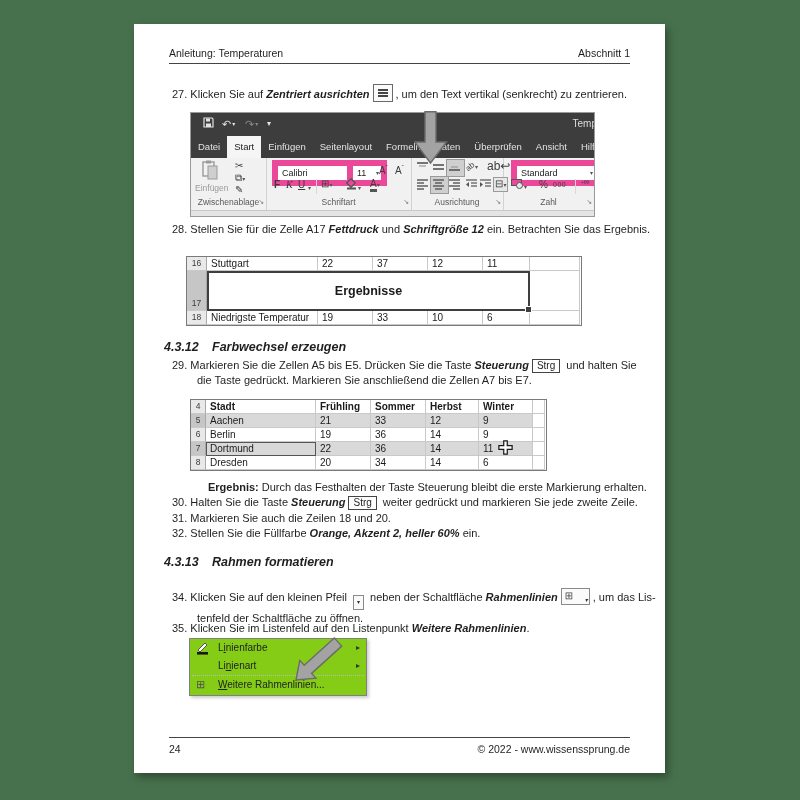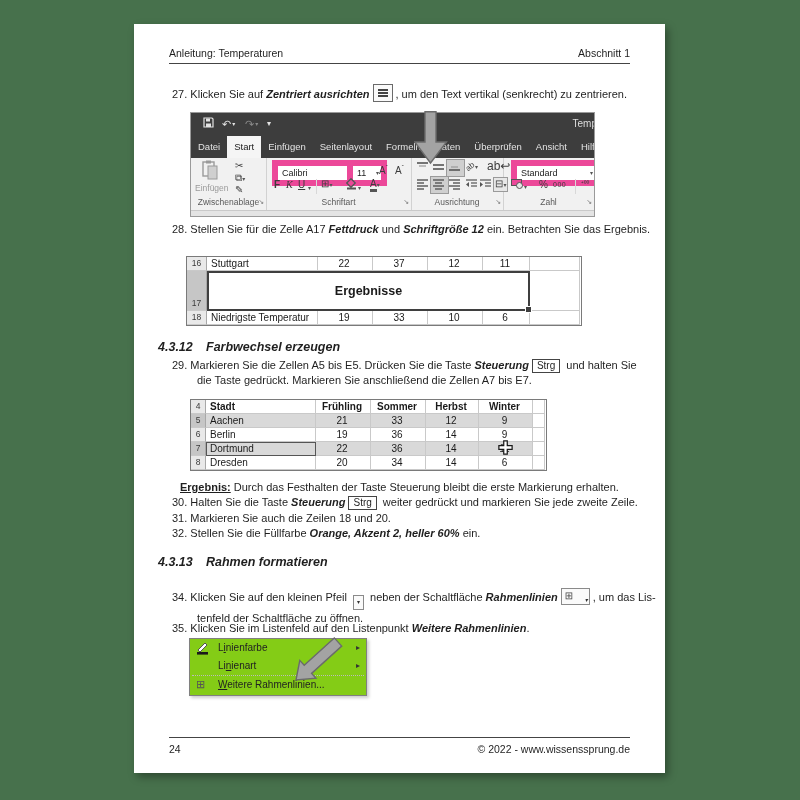--- a/index.html
+++ b/index.html
@@ -19,22 +19,22 @@
   .hdr .right{float:right;}
   .ftr-rule{position:absolute;left:35px;right:35px;top:713px;border-top:1px solid #444;}
   .ftr{position:absolute;left:35px;right:35px;top:718px;font-size:10.5px;}
   .ftr .right{float:right;}
   
   .item{position:absolute;left:38px;right:30px;padding-left:25px;text-indent:-25px;}
   .item .line2{display:block;text-indent:0;white-space:nowrap;}
   .nowrap{white-space:nowrap;}
   .bi{font-weight:bold;font-style:italic;}
   .erg{position:absolute;left:46px;right:30px;white-space:nowrap;}
-  .erg-label{font-weight:bold;text-decoration:underline;}
-  .sect{position:absolute;left:24px;font-weight:bold;font-style:italic;font-size:12.5px;}
+  .erg-label{font-weight:bold;margin-left:28px;}
+  .sect{position:absolute;left:30px;font-weight:bold;font-style:italic;font-size:12.5px;}
   .sect .snum{display:inline-block;width:48px;}
   .key{display:inline-block;text-indent:0;border:1px solid #444;background:#fff;
        padding:0 4px;font-size:10px;line-height:12px;margin:0 3px;vertical-align:baseline;}
   
   .mini-btn{display:inline-block;text-indent:0;vertical-align:-4px;margin:0 3px;
             border:1px solid #6a6a6a;background:#fafafa;position:relative;}
   .align-inline{width:18px;height:16px;}
   .align-inline i{position:absolute;left:4px;right:4px;height:1.6px;background:#444;}
   .tiny-arrow-btn{width:9px;height:13px;border:1px solid #8a8a8a;font-size:6px;line-height:12px;
                   text-align:center;color:#333;vertical-align:-3px;}
@@ -63,21 +63,21 @@
   .ric{position:absolute;font-size:10px;color:#3c3c3c;line-height:12px;}
   .dd6{font-size:6px;color:#555;}
   .vline{position:absolute;top:3px;bottom:12px;width:1px;background:#d8d8d8;}
   
   .aicon{position:absolute;width:15px;height:14px;padding:1px;}
   .aicon.sel{background:#cfcfcf;outline:1px solid #9a9a9a;}
   
   .xl{position:absolute;border:1px solid #7a7a7a;background:#fff;display:grid;font-size:10px;color:#1a1a1a;}
   .xl .c{border-right:1px solid #c9c9c9;border-bottom:1px solid #c9c9c9;padding:0 4px;
          line-height:13px;overflow:hidden;white-space:nowrap;}
-  .xl .num{text-align:center;padding-right:6px;}
+  .xl .num{text-align:left;padding-right:6px;}
   .xl .rh{background:#e9e9e9;border-right:1px solid #a8a8a8;text-align:center;color:#3a3a3a;
           font-size:8.5px;padding:0;}
   .xl .rh.sel{background:#c6c6c6;}
   .xl .selrow{background:#d9d9d9;}
   .xl .bold{font-weight:bold;}
   .merged-sel{grid-column:2/7;border:2px solid #3f3f3f;background:#fff;display:flex;
               align-items:center;justify-content:center;font-weight:bold;font-size:12.5px;position:relative;}
   .merged-sel .handle{position:absolute;right:-4px;bottom:-4px;width:5px;height:5px;background:#3f3f3f;border:1px solid #fff;}
   .active-cell{background:#fff;outline:1px solid #555;outline-offset:-1px;}
   .rh-tall{display:flex;align-items:flex-end;justify-content:center;padding-bottom:1px;}

